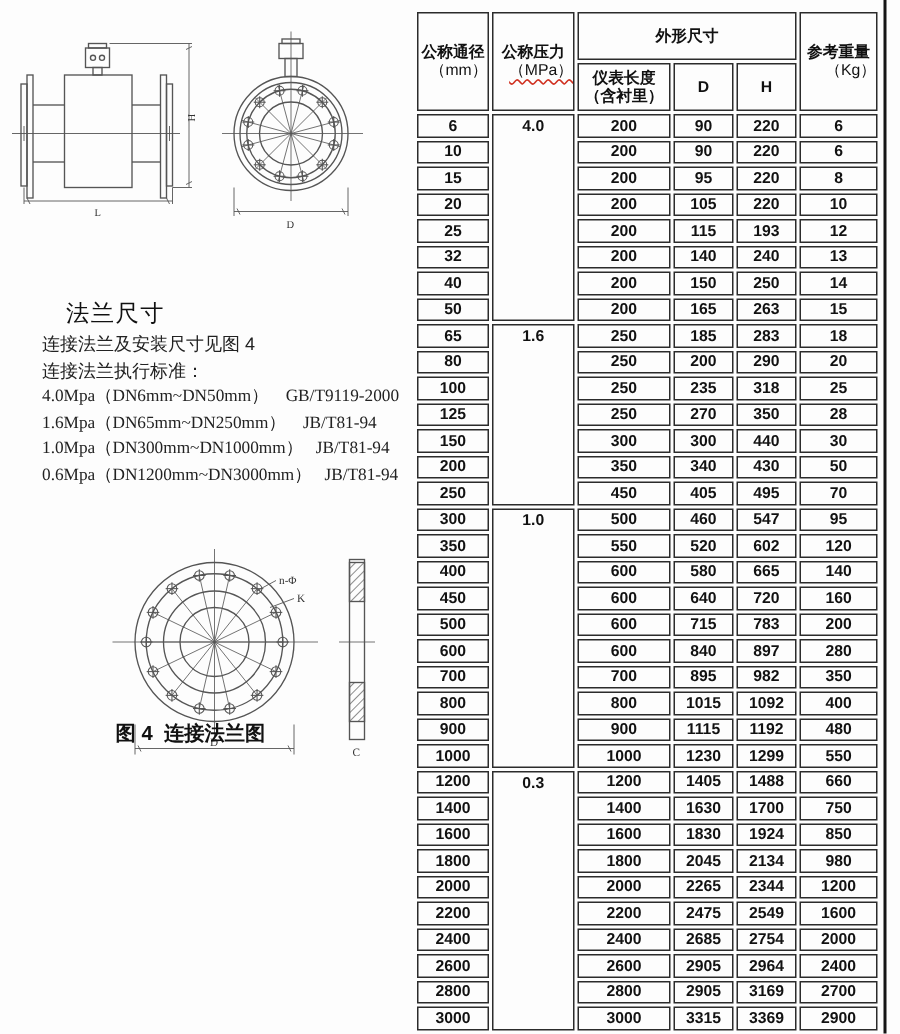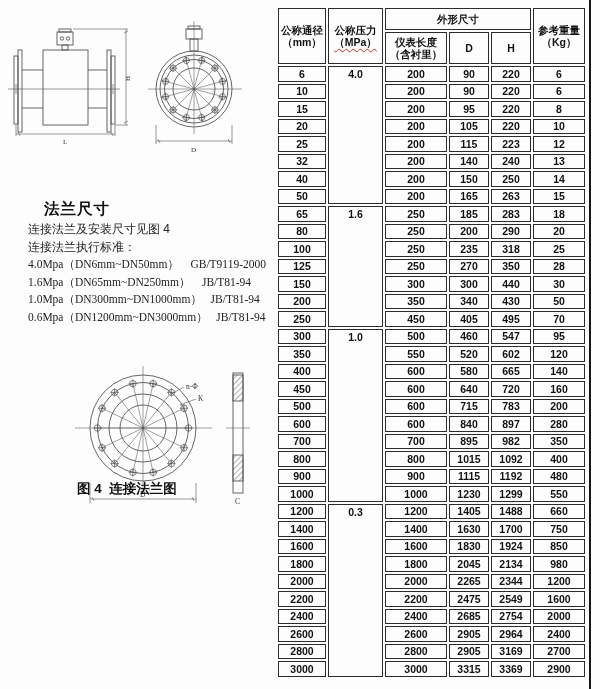--- a/index.html
+++ b/index.html
@@ -18,21 +18,21 @@
 
   
   .fig3-svg { position: absolute; left: 6px; top: 4px; }
   .fig3-caption {
     position: absolute; left: 44px; top: 165px;
     font-family: "Liberation Serif", "DejaVu Serif", serif;
     font-size: 12.5px; font-weight: 600; white-space: pre; color: #222;
   }
   .flange-heading {
     position: absolute; left: 44px; top: 199px;
-    font-size: 15.5px; font-weight: 700; letter-spacing: 1px; color: #111;
+    font-size: 15.5px; font-weight: 400; letter-spacing: 1px; color: #111;
   }
   .flange-lines { position: absolute; left: 28px; top: 221px; width: 230px; }
   .flange-lines .tline {
     font-size: 12px; line-height: 17.6px; white-space: pre; color: #222;
   }
   .flange-lines .std {
     font-family: "Liberation Serif", "DejaVu Serif", serif;
     font-size: 11.5px;
   }
   .fig4-svg { position: absolute; left: 50px; top: 358px; }
@@ -50,23 +50,23 @@
   .spec-table td, .spec-table th {
     border: 1px solid #2b2b2b;
     text-align: center; vertical-align: middle;
     font-weight: 700; color: #111;
     padding: 0; line-height: 1.15;
     overflow: hidden;
   }
   .spec-table th { font-size: 10.5px; }
   .spec-table td { font-size: 10.5px; height: 15.5px; }
   .spec-table td.pressure { vertical-align: top; padding-top: 1px; }
-  .hdr-row1 th { height: 22px; }
+  .hdr-row1 th { height: 32px; }
   .hdr-row2 th { height: 32px; }
-  .unit { font-weight: 700; }
+  .unit { font-weight: 400; text-align: right; }
   .sc-wavy { text-decoration: underline wavy #d03020 1px; text-underline-offset: 2px; }
 
   svg text {
     font-family: "Liberation Serif", "DejaVu Serif", serif;
     fill: #333;
   }
 </style>
 </head>
 <body>
 
@@ -378,21 +378,21 @@
           <td>20</td>
           <td>200</td>
           <td>105</td>
           <td>220</td>
           <td>10</td>
         </tr>
         <tr>
           <td>25</td>
           <td>200</td>
           <td>115</td>
-          <td>223</td>
+          <td>193</td>
           <td>12</td>
         </tr>
         <tr>
           <td>32</td>
           <td>200</td>
           <td>140</td>
           <td>240</td>
           <td>13</td>
         </tr>
         <tr>

